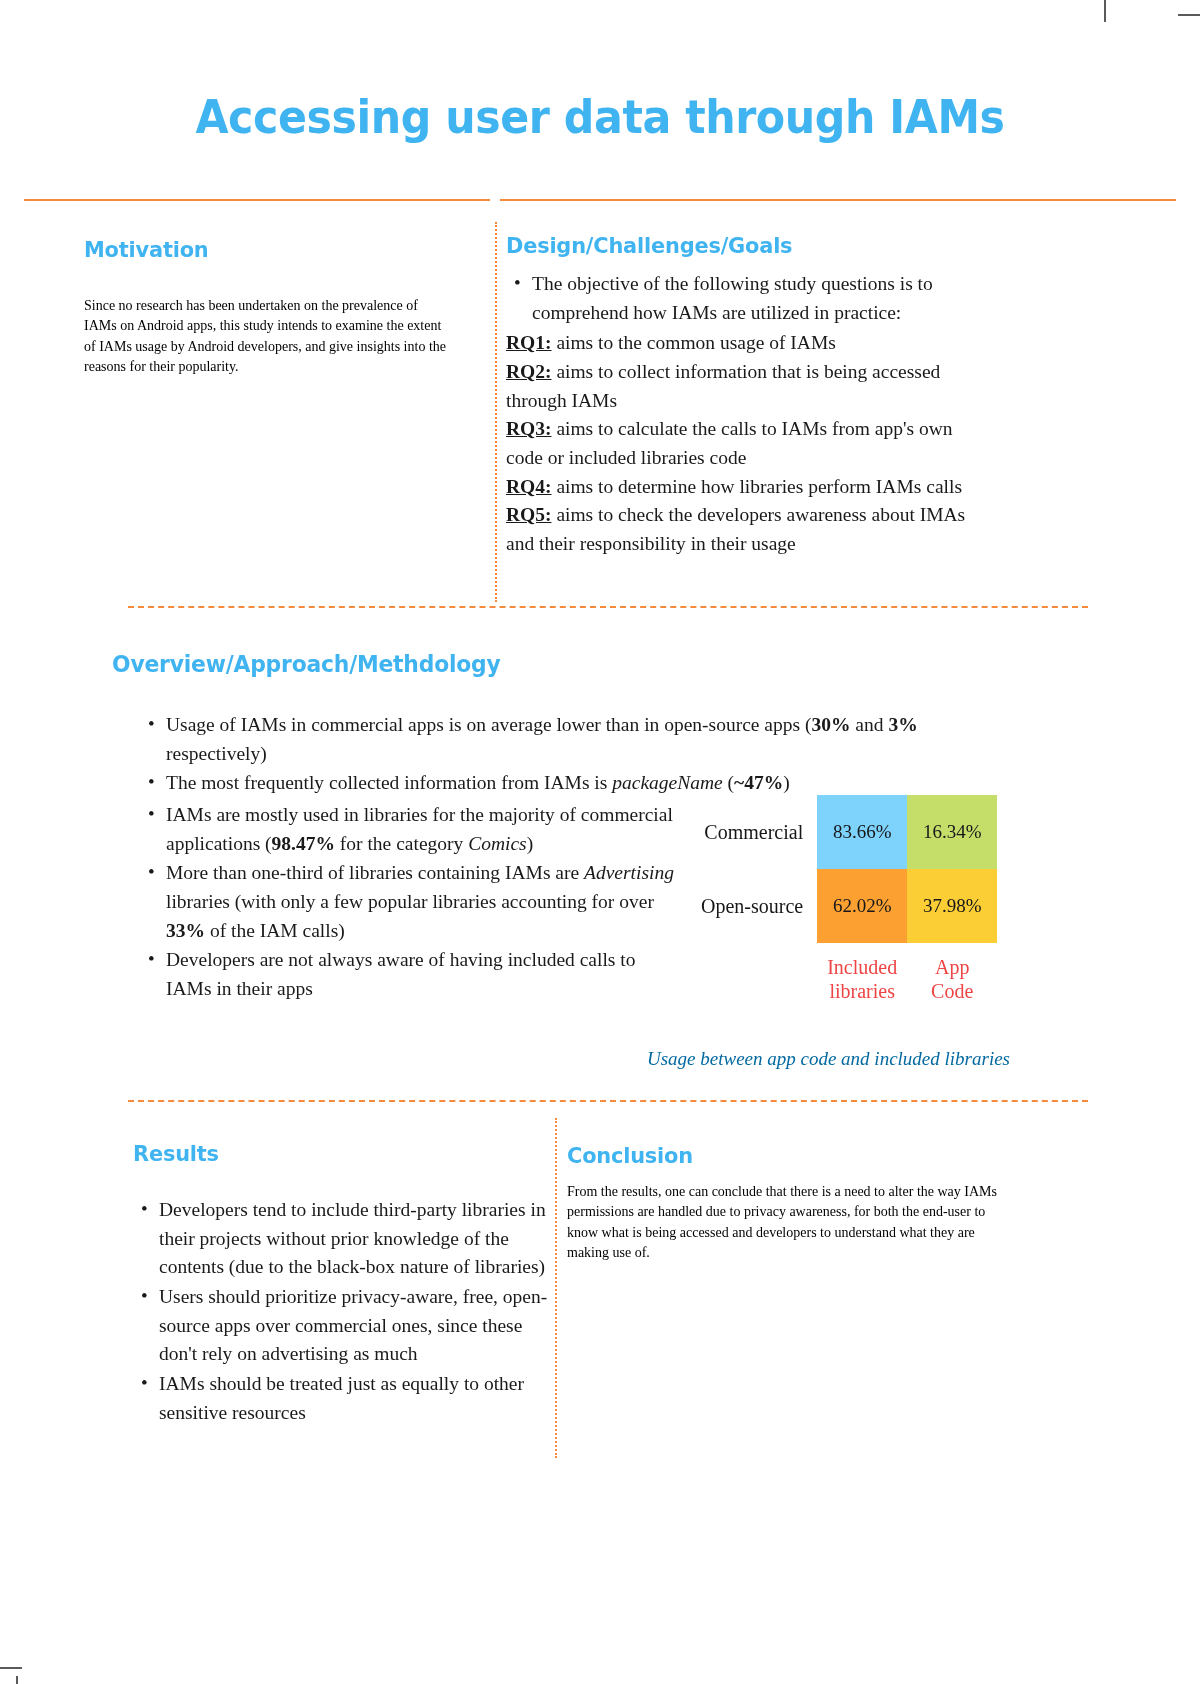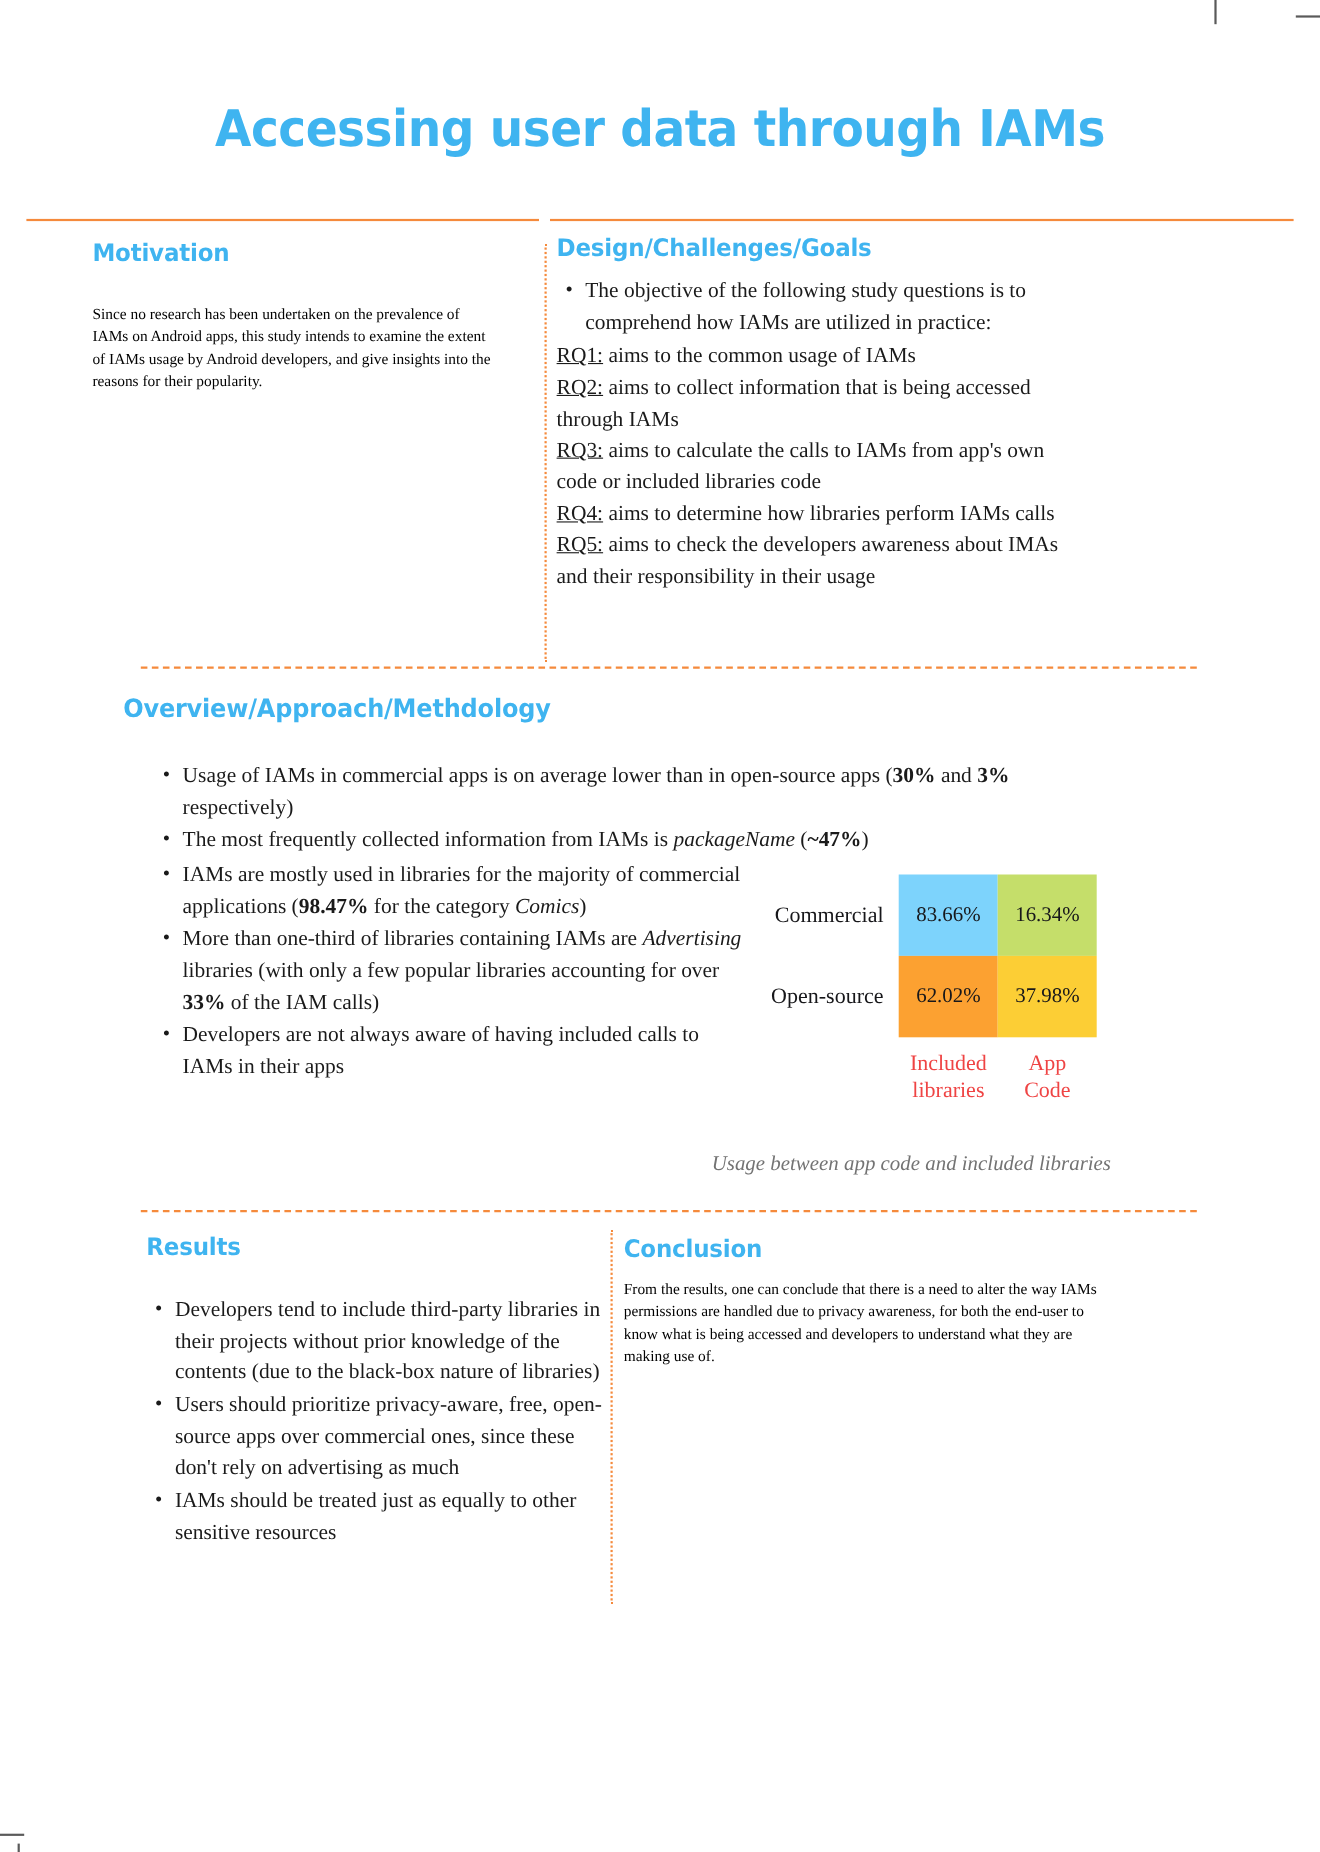--- a/index.html
+++ b/index.html
@@ -77,21 +77,21 @@
     border-left: 2px dotted #F58A3C;
   }
   
   .hdash {
     position: absolute;
     height: 0;
     border-top: 2px dashed #F58A3C;
   }
 
   
-  .block { position: absolute; }
+  .block { position: absolute; margin-top: 19px; }
 
   .body-text {
     font-size: 14px;
     line-height: 1.46;
     color: #000000;
   }
 
   ul.bullets {
     margin: 0;
     padding: 0 0 0 26px;
@@ -110,21 +110,21 @@
     top: -1px;
     font-size: 19px;
     line-height: 1.47;
   }
 
   .rq-line {
     font-size: 19.5px;
     line-height: 1.47;
   }
   .rq-tag {
-    font-weight: normal;
+    font-weight: bold;
     text-decoration: underline;
   }
 
   b, .b { font-weight: bold; }
   i, .i { font-style: italic; }
 
   
   .matrix {
     position: absolute;
     left: 700px;
@@ -157,21 +157,21 @@
     color: #ef4444;
   }
   .caption {
     position: absolute;
     left: 520px;
     top: 1048px;
     width: 490px;
     text-align: right;
     font-style: italic;
     font-size: 19px;
-    color: #737373;
+    color: #0369a1;
   }
 </style>
 </head>
 <body>
 
 <div class="poster">
 
   <div class="crop v" style="left:1104px; top:0px;"></div>
   <div class="crop h" style="left:1178px; top:14px;"></div>
   <div class="crop h" style="left:0px; top:1667px;"></div>

